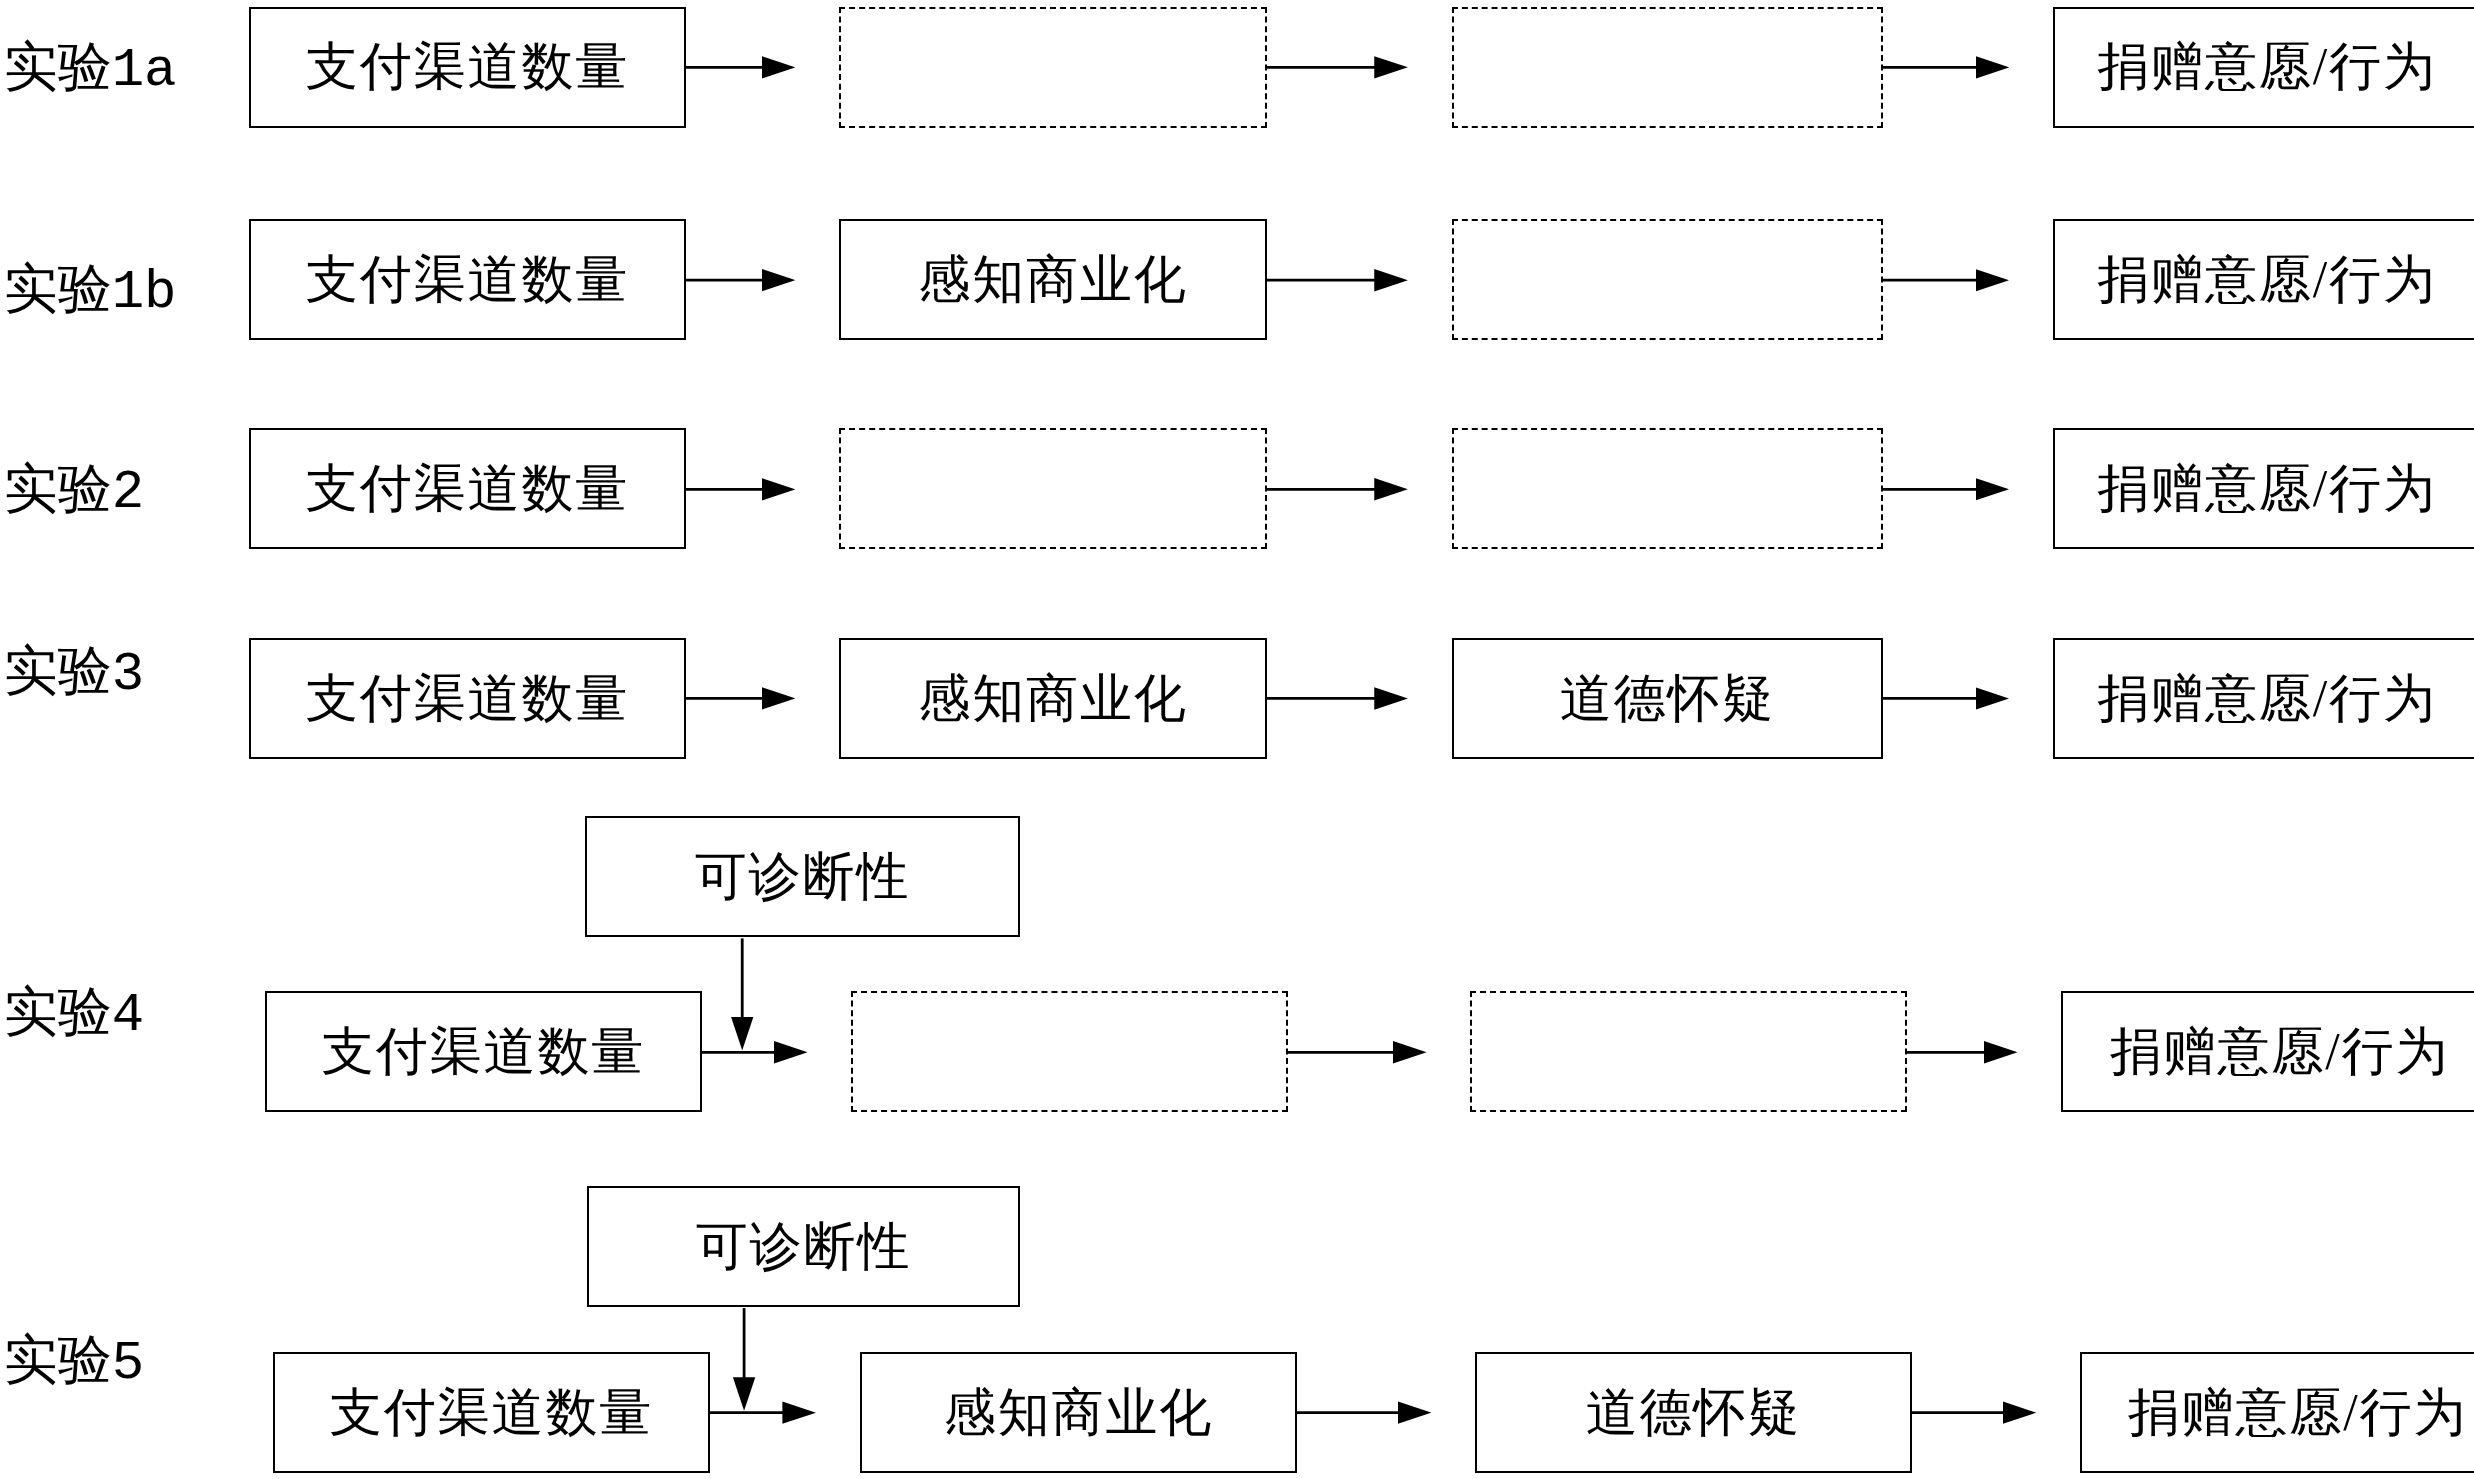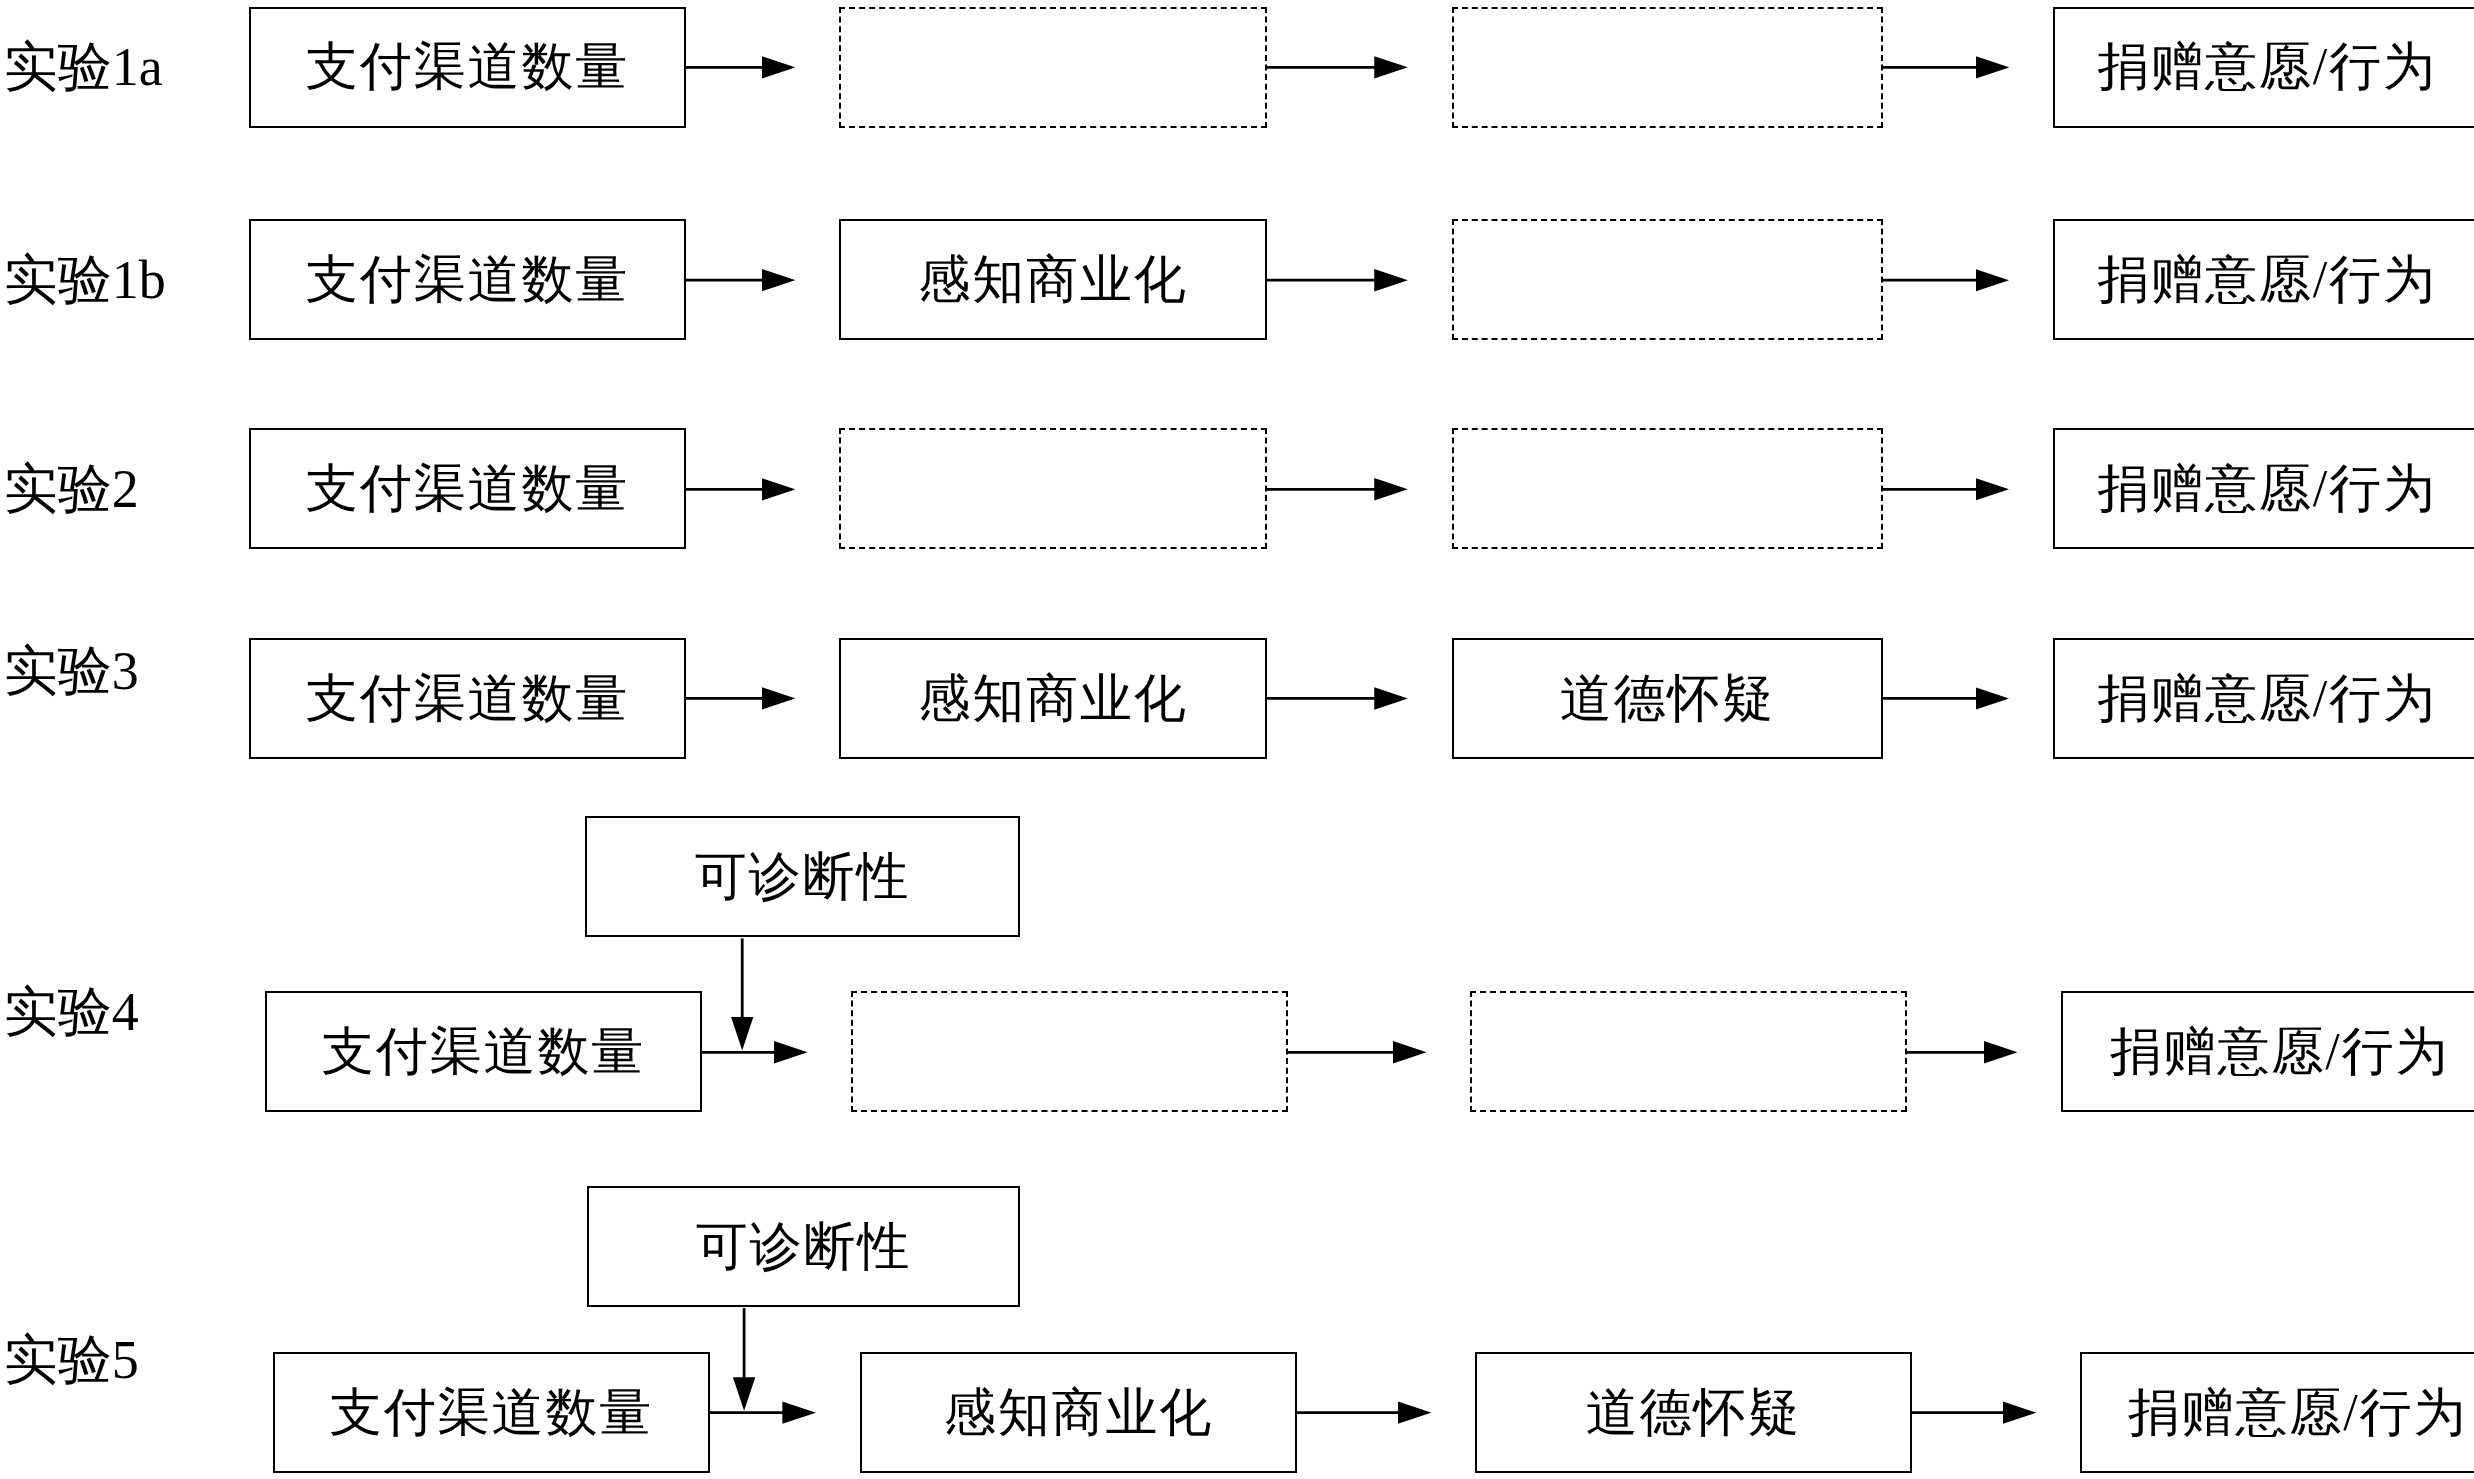--- a/index.html
+++ b/index.html
@@ -37,20 +37,21 @@
   }
   .box.dashed {
     border-style: dashed;
   }
   .rlabel {
     position: absolute;
     left: 3.7px;
     transform: translateY(-50%);
     font-size: 54px;
     white-space: nowrap;
+    font-family: Liberation Mono, monospace;
   }
 </style>
 </head>
 <body>
 
 <div class="canvas">
 
   <svg class="arrows" width="2475" height="1480" viewBox="0 0 2651 1585">
     <defs>
       <marker id="ah" markerWidth="12" markerHeight="9" refX="10" refY="4.5" orient="auto">
@@ -79,21 +80,21 @@
     <line x1="1334" y1="1127" x2="1522" y2="1127" stroke="#000" stroke-width="3" marker-end="url(#ah)"></line>
     <line x1="1997" y1="1127" x2="2155" y2="1127" stroke="#000" stroke-width="3" marker-end="url(#ah)"></line>
 
     <line x1="797" y1="1401" x2="797" y2="1505" stroke="#000" stroke-width="3" marker-end="url(#ah)"></line>
     <line x1="714" y1="1513" x2="868" y2="1513" stroke="#000" stroke-width="3" marker-end="url(#ah)"></line>
     <line x1="1343" y1="1513" x2="1527" y2="1513" stroke="#000" stroke-width="3" marker-end="url(#ah)"></line>
     <line x1="2002" y1="1513" x2="2175" y2="1513" stroke="#000" stroke-width="3" marker-end="url(#ah)"></line>
   </svg>
 
   <div class="rlabel" style="top:67px">实验1a</div>
-  <div class="rlabel" style="top:280px">实验1b</div>
+  <div class="rlabel" style="top:289px">实验1b</div>
   <div class="rlabel" style="top:489px">实验2</div>
   <div class="rlabel" style="top:671px">实验3</div>
   <div class="rlabel" style="top:1012px">实验4</div>
   <div class="rlabel" style="top:1360px">实验5</div>
 
   <div class="box" style="left:205px;  top:6.5px; width:437px; height:121px;">支付渠道数量</div>
   <div class="box dashed" style="left:795px;  top:6.5px; width:428px; height:121px;"></div>
   <div class="box dashed" style="left:1408px; top:6.5px; width:431px; height:121px;"></div>
   <div class="box" style="left:2009px; top:6.5px; width:428px; height:121px;">捐赠意愿/行为</div>
 

